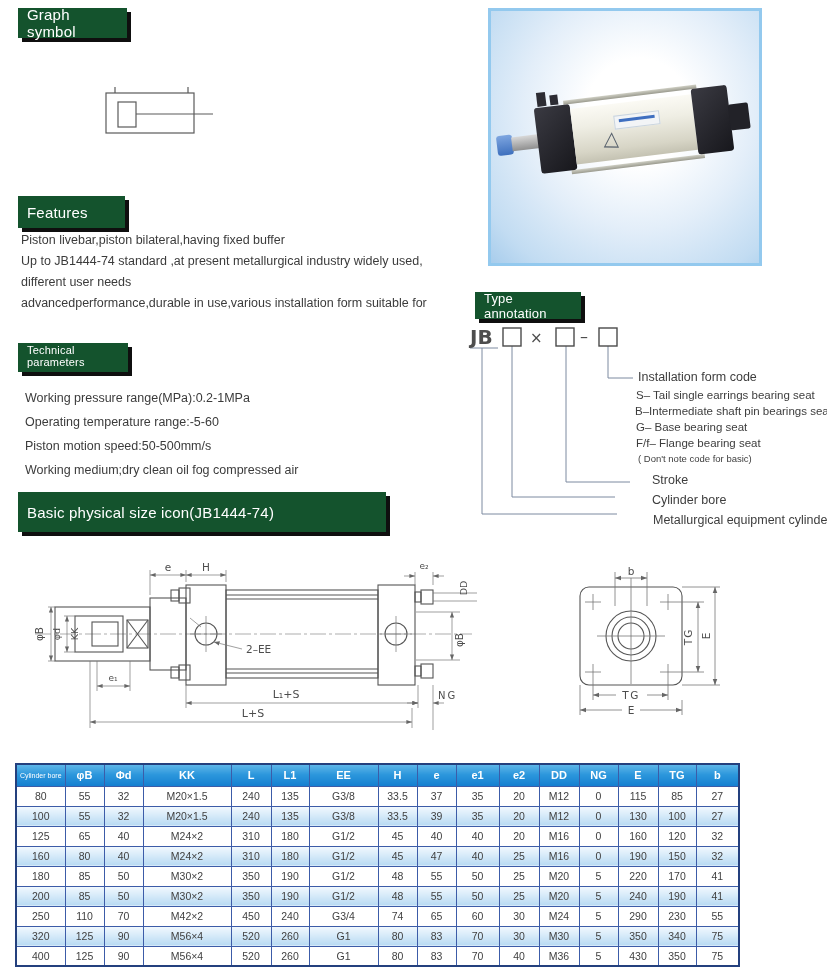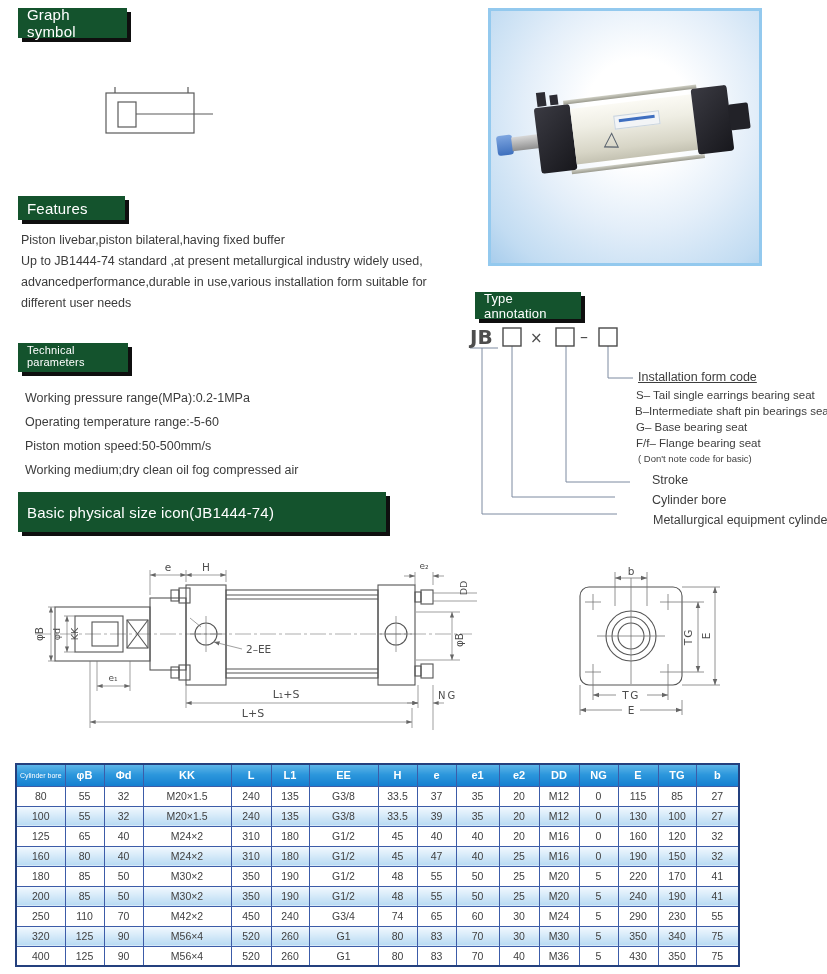--- a/index.html
+++ b/index.html
@@ -67,29 +67,29 @@
   <svg class="graph-symbol" style="position:absolute;left:100px;top:82px;" width="120" height="60" viewBox="0 0 120 60">
     <g stroke="#5a5a5a" stroke-width="1.2" fill="none">
       <rect x="6" y="11" width="88" height="40"></rect>
       <rect x="18" y="20" width="18" height="25"></rect>
       <line x1="36" y1="32" x2="113" y2="32"></line>
       <line x1="15" y1="5" x2="15" y2="11"></line>
       <line x1="88" y1="5" x2="88" y2="11"></line>
     </g>
   </svg>
 
-  <div class="banner" style="left:18px;top:196px;width:107px;height:24px;">
+  <div class="banner" style="left:18px;top:196px;width:107px;height:32px;">
     <span>Features</span>
   </div>
 
   <div class="text-block" style="left:21px;top:230px;">
       <div>Piston livebar,piston bilateral,having fixed buffer</div>
       <div>Up to JB1444-74 standard ,at present metallurgical industry widely used,</div>
+      <div>different user needs</div>
       <div>advancedperformance,durable in use,various installation form suitable for</div>
-      <div>different user needs</div>
     </div>
 
   <div class="banner" style="left:18px;top:343px;width:110px;height:29px;font-size:11px;align-items:flex-end;padding-bottom:4px;">
     <span>Technical parameters</span>
   </div>
 
   <div class="text-block tech-lines" style="left:25px;top:386px;">
       <div>Working pressure range(MPa):0.2-1MPa</div>
       <div>Operating temperature range:-5-60</div>
       <div>Piston motion speed:50-500mm/s</div>
@@ -134,21 +134,21 @@
       </g>
       <g stroke="#4a4a4a" stroke-width="1.4" fill="none">
         <rect x="43" y="46" width="18" height="18"></rect>
         <rect x="96" y="46" width="18" height="18"></rect>
         <rect x="139" y="46" width="18" height="18"></rect>
       </g>
       <text x="10" y="62" font-size="20" font-weight="bold" fill="#222">JB</text>
       <text x="70" y="61" font-size="15" fill="#333">×</text>
       <text x="120" y="60" font-size="16" fill="#333">–</text>
     </svg>
-    <div class="type-label" style="left:178px;top:88px;font-size:12.5px;text-decoration:underline;">Installation form code</div>
+    <div class="type-label" style="left:178px;top:88px;font-size:12.5px;">Installation form code</div>
     <div class="type-label" style="left:176px;top:107px;font-size:11.5px;text-align:right;">S– Tail single earrings bearing seat</div>
     <div class="type-label" style="left:175px;top:123px;font-size:11.5px;">B–Intermediate shaft pin bearings seat</div>
     <div class="type-label" style="left:176px;top:139px;font-size:11.5px;">G– Base bearing seat</div>
     <div class="type-label" style="left:176px;top:155px;font-size:11.5px;text-align:right;">F/f– Flange bearing seat</div>
     <div class="type-label" style="left:178px;top:171px;font-size:9.5px;">( Don't note code for basic)</div>
     <div class="type-label" style="left:192px;top:191px;font-size:12.5px;">Stroke</div>
     <div class="type-label" style="left:192px;top:211px;font-size:12.5px;">Cylinder bore</div>
     <div class="type-label" style="left:193px;top:231px;font-size:12.5px;">Metallurgical equipment cylinder</div>
   </div>
 

